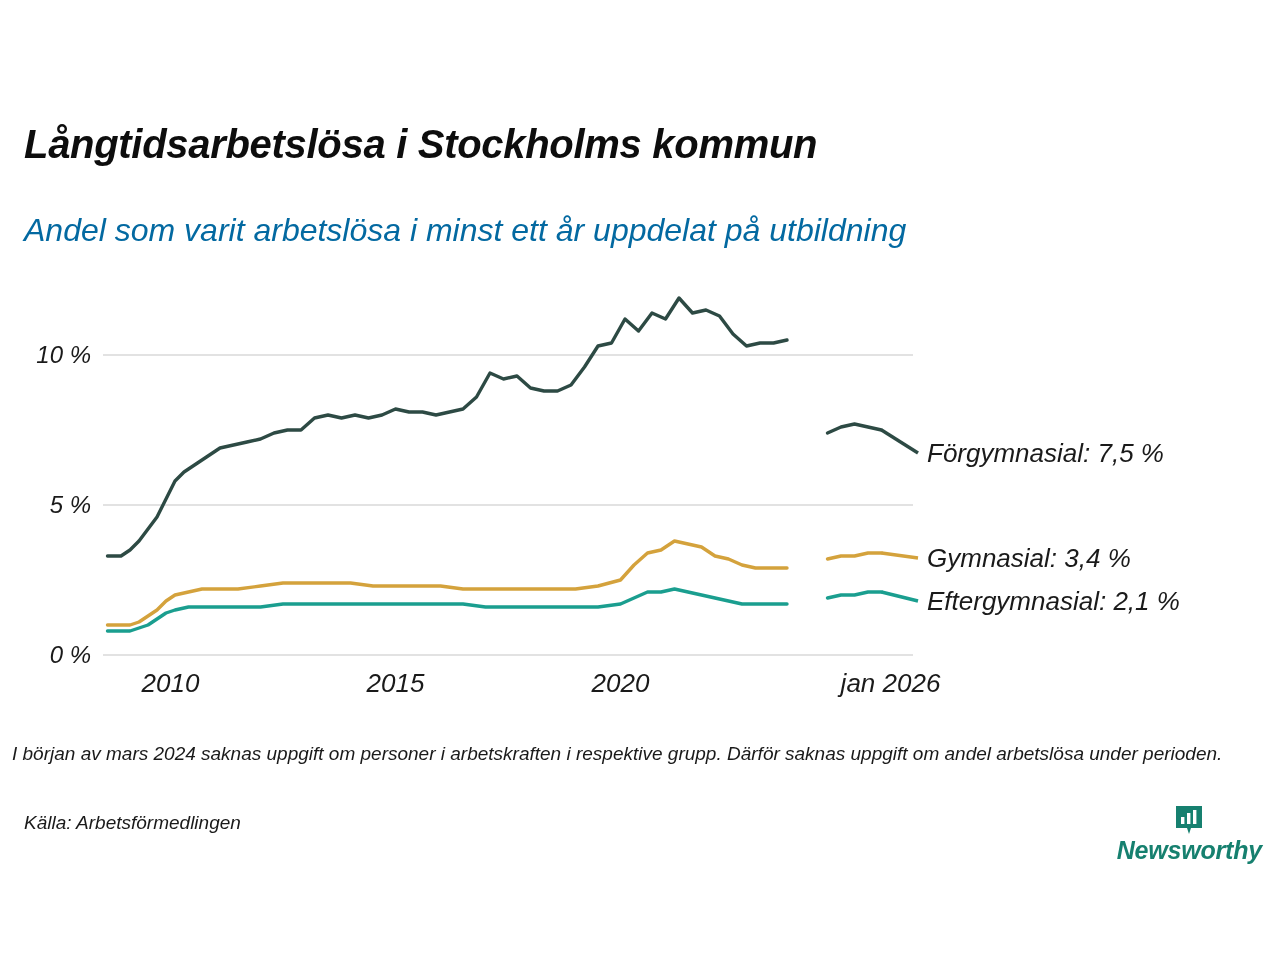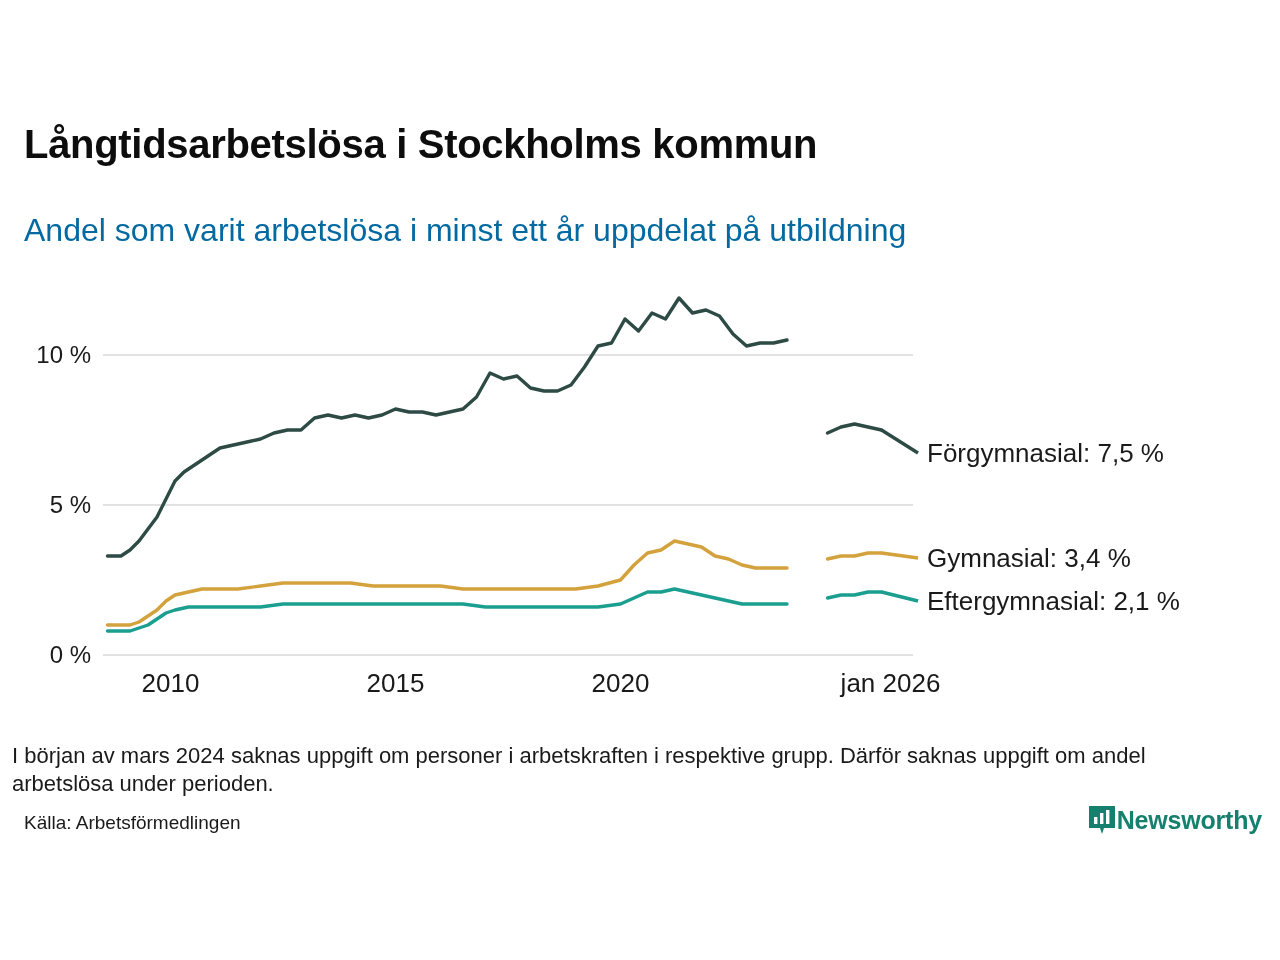--- a/index.html
+++ b/index.html
@@ -12,20 +12,21 @@
     height: 960px;
     font-family: "Liberation Sans", sans-serif;
     color: #1a1a1a;
     position: relative;
     overflow: hidden;
   }
   .page {
     position: absolute;
     inset: 0;
     padding: 11px;
+    font-style: italic;
   }
   .title {
     position: absolute;
     left: 24px;
     top: 122px;
     font-size: 40px;
     font-weight: bold;
     letter-spacing: -0.3px;
     color: #0d0d0d;
     white-space: nowrap;
@@ -62,37 +63,38 @@
   .series-label {
     font-family: "Liberation Sans", sans-serif;
     font-size: 26px;
     fill: #1a1a1a;
   }
   .note {
     position: absolute;
     left: 12px;
     top: 742px;
     width: 1240px;
-    font-size: 22px;
+    font-size: 19px;
     line-height: 1.28;
     color: #1a1a1a;
   }
   .source {
     position: absolute;
     left: 24px;
     top: 812px;
     font-size: 19px;
     color: #1a1a1a;
   }
   .brand {
     position: absolute;
     right: 18px;
     top: 804px;
     display: flex;
     align-items: center;
+    flex-direction: column;
   }
   .brand-name {
     font-size: 25px;
     font-weight: bold;
     color: #16806f;
     letter-spacing: -0.2px;
   }
   .brand-mark {
     width: 30px;
     height: 32px;

